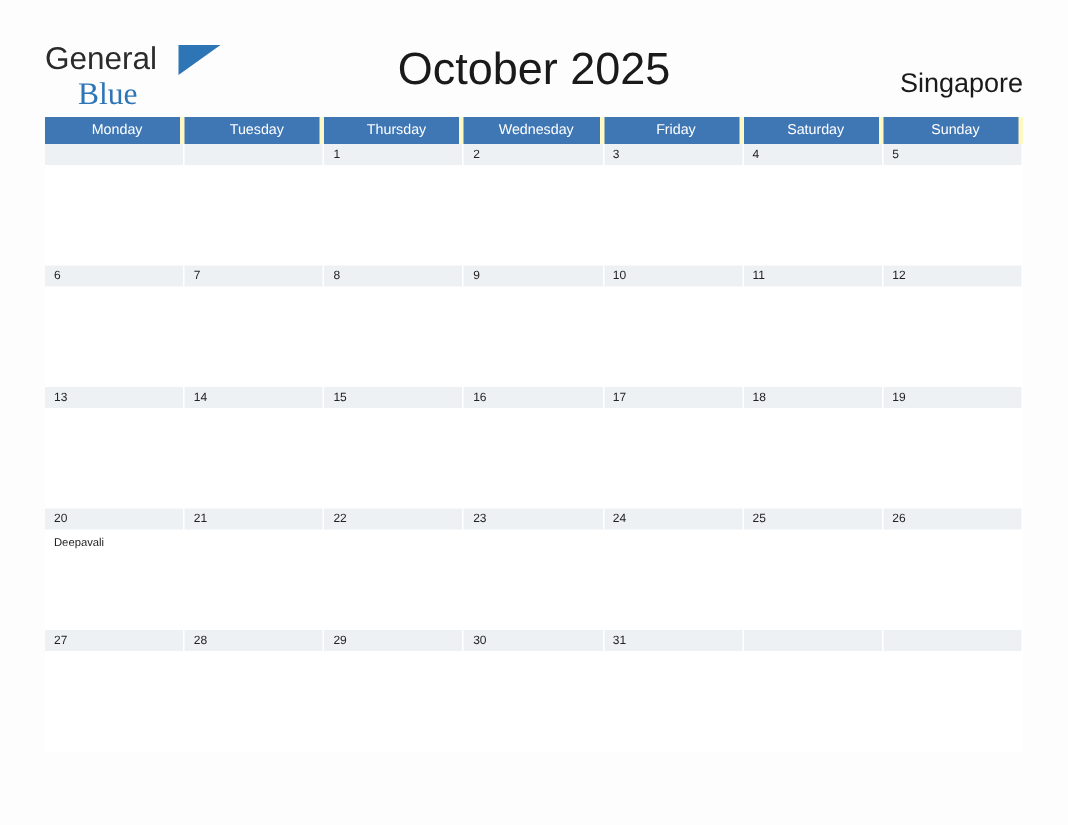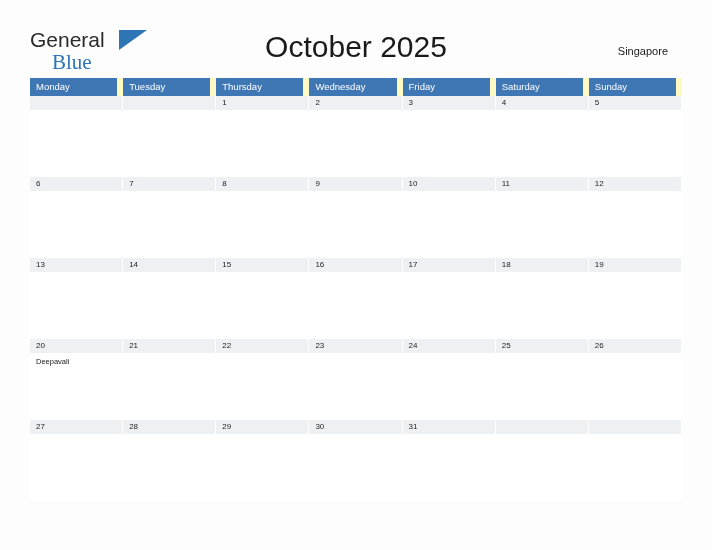--- a/index.html
+++ b/index.html
@@ -66,23 +66,23 @@
     left: 0;
     top: 30px;
     width: 712px;
     text-align: center;
     font-size: 30px;
     color: #1a1a1a;
     font-family: "Liberation Sans", sans-serif;
   }
   .region {
     position: absolute;
-    right: 44px;
+    right: 30px;
     top: 45px;
-    font-size: 11px;
+    font-size: 18px;
     color: #1a1a1a;
   }
 
   
   .calendar {
     position: absolute;
     left: 30px;
     top: 78px;
     width: 652px;
   }
@@ -92,21 +92,22 @@
     height: 18px;
     background: #3f77b5;
   }
   .dow {
     flex: 1 1 0;
     color: #ffffff;
     font-size: 9.5px;
     line-height: 18px;
     padding-left: 6px;
     box-sizing: border-box;
-    border-right: 6px solid #fef9c3;
+    border-right: 3px solid #fef9c3;
+    text-align: center;
   }
   .week {
     display: flex;
     width: 652px;
     height: 81px;
   }
   .cell {
     flex: 1 1 0;
     box-sizing: border-box;
     position: relative;

